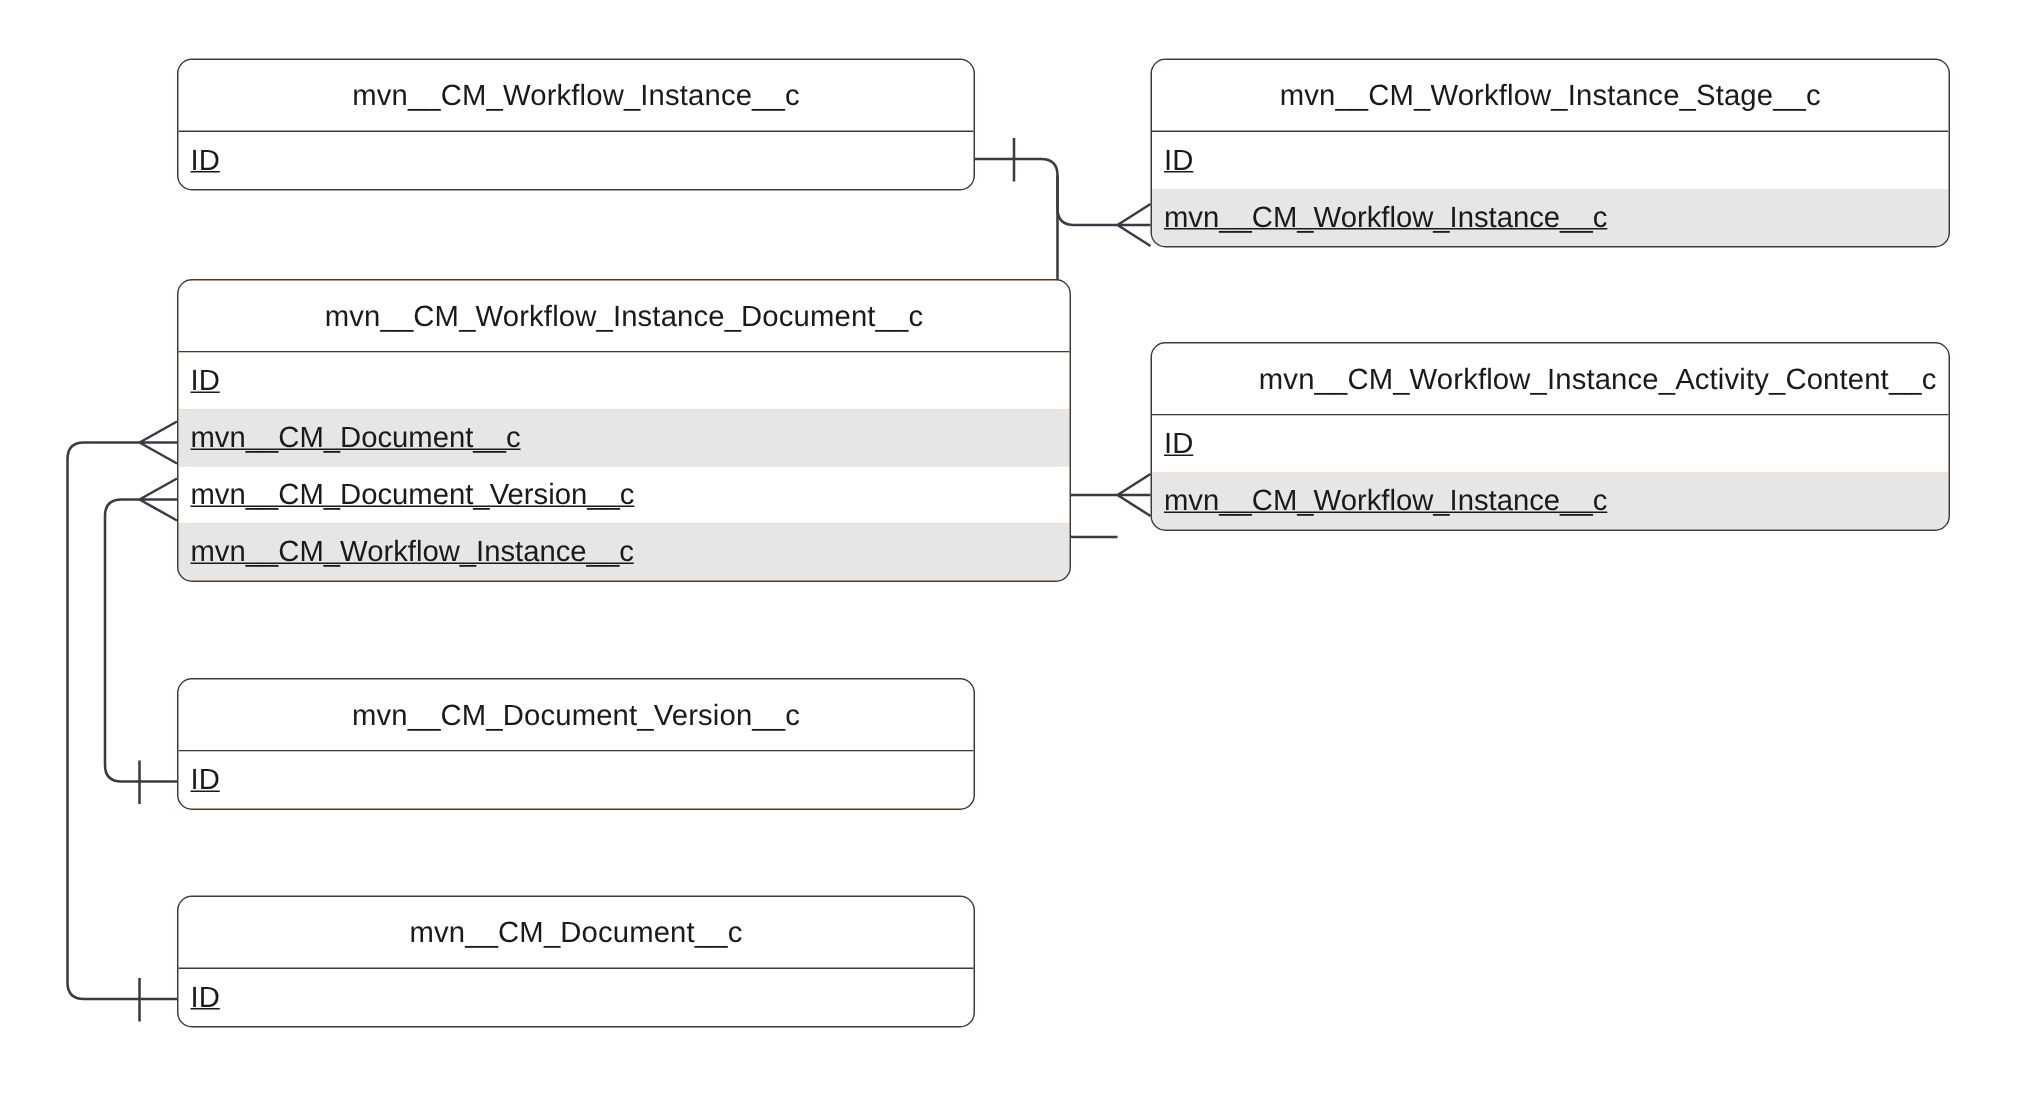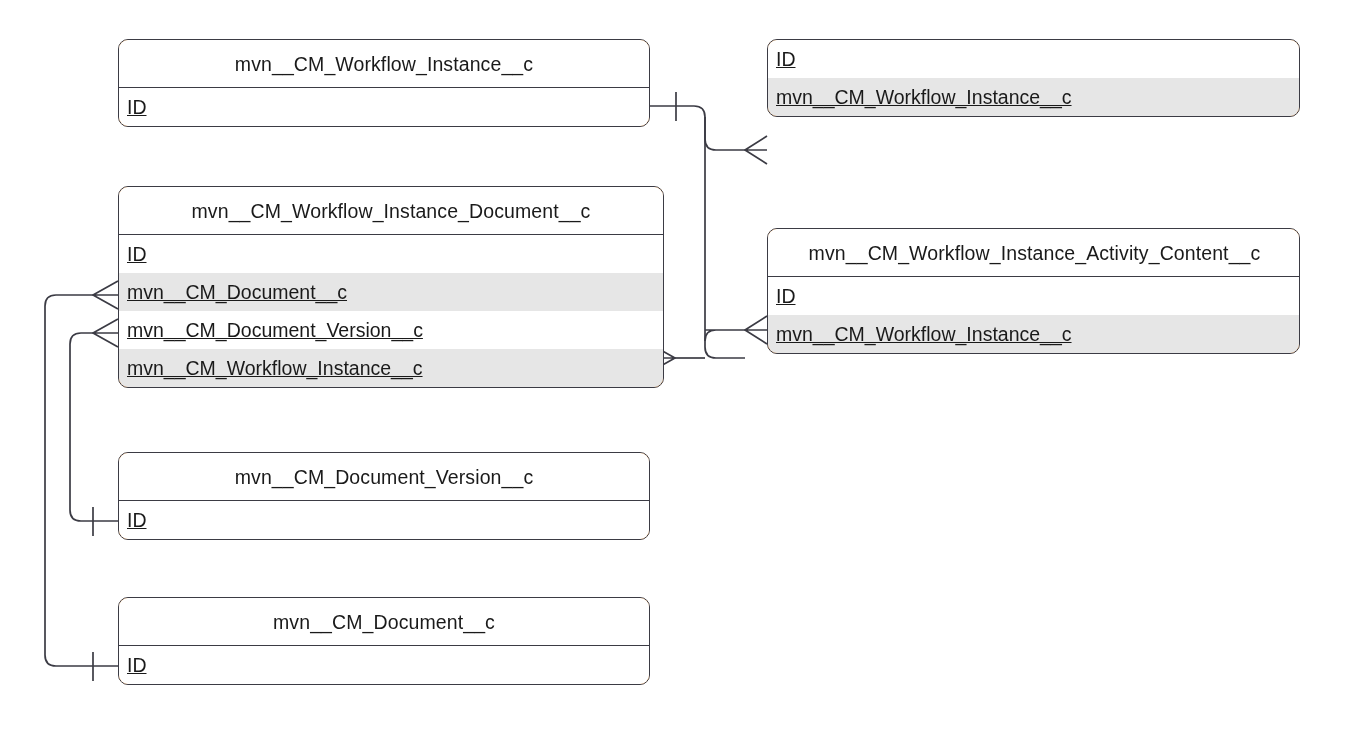--- a/index.html
+++ b/index.html
@@ -44,21 +44,21 @@
     letter-spacing: 0.1px;
     color: #1a1a1a;
     background: #ffffff;
     border-bottom: 1.6px solid #3b3b44;
     white-space: nowrap;
     overflow: hidden;
     padding: 0 8px;
     box-sizing: border-box;
   }
   .entity-title.tight {
-    text-align: center;
+    text-align: right;
     padding-left: 10px;
   }
   .attr-row {
     height: 38px;
     line-height: 38px;
     font-size: 19.5px;
     color: #1a1a1a;
     padding-left: 8px;
     white-space: nowrap;
     overflow: hidden;
@@ -103,25 +103,26 @@
 
     </g>
   </svg>
 
   <div class="entity" style="left:118px; top:39px; width:532px;">
     <div class="entity-title">mvn__CM_Workflow_Instance__c</div>
     <div class="attr-row">ID</div>
   </div>
 
   <div class="entity" style="left:767px; top:39px; width:533px;">
+    <div class="entity-title">mvn__CM_Workflow_Instance_Stage__c</div>
     <div class="attr-row">ID</div>
     <div class="attr-row shaded">mvn__CM_Workflow_Instance__c</div>
   </div>
 
-  <div class="entity" style="left:118px; top:186px; width:546px;">
+  <div class="entity" style="left:118px; top:186px; width:596px;">
     <div class="entity-title">mvn__CM_Workflow_Instance_Document__c</div>
     <div class="attr-row">ID</div>
     <div class="attr-row shaded">mvn__CM_Document__c</div>
     <div class="attr-row">mvn__CM_Document_Version__c</div>
     <div class="attr-row shaded">mvn__CM_Workflow_Instance__c</div>
   </div>
 
   <div class="entity" style="left:767px; top:228px; width:533px;">
     <div class="entity-title tight">mvn__CM_Workflow_Instance_Activity_Content__c</div>
     <div class="attr-row">ID</div>

